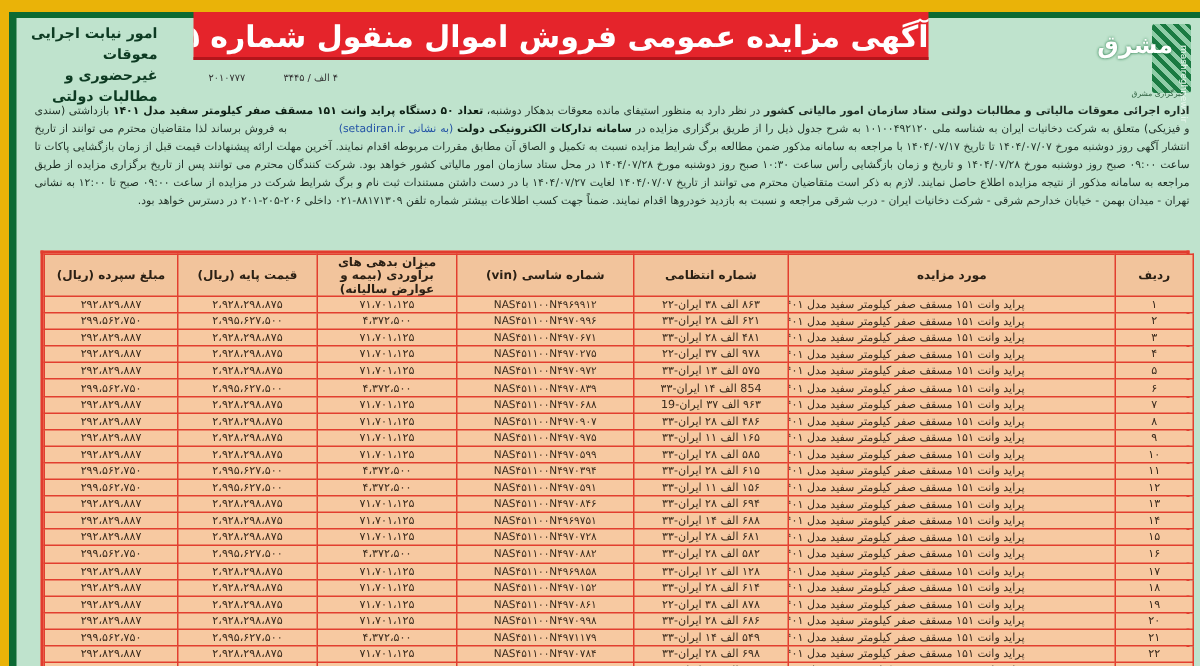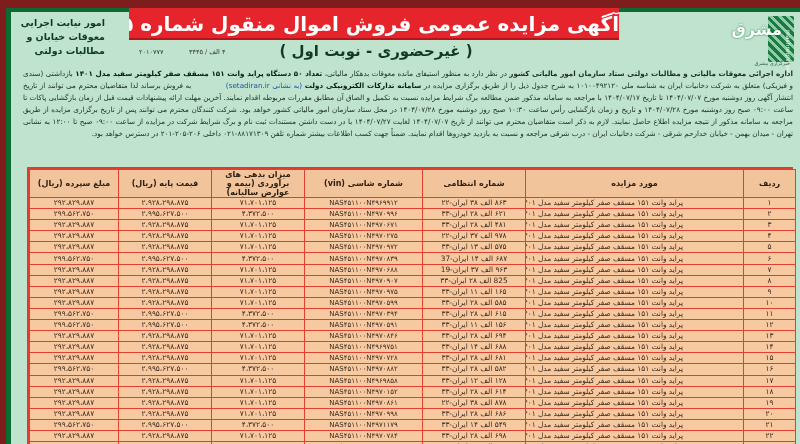--- a/index.html
+++ b/index.html
@@ -1,18 +1,18 @@
 <!DOCTYPE html>
 <html><head>
 <meta charset="utf-8">
 <style>
   * { box-sizing: border-box; margin: 0; padding: 0; }
   html, body { width: 800px; height: 444px; overflow: hidden; background: #ffffff; }
   body { font-family: "DejaVu Sans", sans-serif; position: relative; }
-  .page { position: absolute; left: 0; top: 0; width: 800px; height: 444px; background: #7f1d1d; }
+  .page { position: absolute; left: 0; top: 0; width: 800px; height: 444px; background: #eab308; }
   .frame { position: absolute; left: 6px; top: 8px; width: 794px; height: 436px; background: #bfe3cd; border-left: 5px solid #0c6a33; border-top: 4px solid #0c6a33; }
   .header { position: absolute; left: 0; top: 0; width: 789px; height: 52px; }
   .left-box { position: absolute; left: 6px; top: 4px; width: 92px; height: 46px; direction: rtl; text-align: right; font-weight: bold; font-size: 9.5px; line-height: 14px; color: #0d3a22; padding-right: 4px; }
   .title-banner { position: absolute; left: 118px; top: -4px; width: 490px; height: 32px; background: #e5242b; direction: rtl; text-align: center; color: #ffffff; font-weight: bold; font-size: 20px; line-height: 32px; border-bottom: 2px solid #b3151b; white-space: nowrap; overflow: hidden; }
   .ref-left { position: absolute; left: 128px; top: 36px; font-size: 6.5px; color: #333; direction: rtl; text-align: right; }
   .ref-right { position: absolute; left: 178px; top: 36px; font-size: 6.5px; color: #333; direction: rtl; }
   .subtitle { position: absolute; left: 200px; top: 30px; width: 330px; text-align: center; direction: rtl; font-weight: bold; font-size: 15px; color: #123a23; }
   .logo { position: absolute; right: 4px; top: 0; width: 52px; height: 56px; }
   .logo .pattern { position: absolute; right: 2px; top: 4px; width: 26px; height: 46px; background: repeating-linear-gradient(45deg, #1a7a42 0 3px, #8fcca7 3px 6px); border-radius: 2px; }
   .logo .mark { position: absolute; right: 14px; top: 8px; font-size: 16px; color: #ffffff; font-weight: bold; text-shadow: 0 0 2px #0c6a33; direction: rtl; }
@@ -31,41 +31,40 @@
 </style>
 </head>
 <body>
 
 <div class="page">
   <div class="frame">
 
     <div class="header">
       <div class="left-box">
         <div>امور نیابت اجرایی</div>
-        <div>معوقات خیابان و</div>
+        <div>معوقات غیرحضوری و</div>
         <div>مطالبات دولتی</div>
       </div>
 
       <div class="title-banner">آگهی مزایده عمومی فروش اموال منقول شماره ۳۴۵ - ۱۴۰۴</div>
 
       <div class="ref-right">۴ الف / ۳۴۴۵</div>
       <div class="ref-left">۲۰۱۰۷۷۷</div>
 
-      <div class="subtitle">( غیرحضوری - نوبت اول )</div>
 
       <div class="logo">
         <div class="pattern"></div>
         <div class="mark">مشرق</div>
         <div class="site">mashreghnews.ir</div>
         <div class="tagline">خبرگزاری مشرق</div>
       </div>
     </div>
 
     <div class="desc">
-      <span style="font-weight:bold">اداره اجرائی معوقات مالیاتی و مطالبات دولتی ستاد سازمان امور مالیاتی کشور</span><span> در نظر دارد به منظور استیفای مانده معوقات بدهکار مالیاتی، </span><b>تعداد ۵۰ دستگاه پراید وانت ۱۵۱ مسقف صفر کیلومتر سفید مدل ۱۴۰۱</b><span> بازداشتی (سندی و فیزیکی) متعلق به شرکت دخانیات ایران</span>
+      <span style="font-weight:bold">اداره اجرائی معوقات مالیاتی و مطالبات دولتی ستاد سازمان امور مالیاتی کشور</span><span> در نظر دارد به منظور استیفای مانده معوقات بدهکار دوشنبه، </span><b>تعداد ۵۰ دستگاه پراید وانت ۱۵۱ مسقف صفر کیلومتر سفید مدل ۱۴۰۱</b><span> بازداشتی (سندی و فیزیکی) متعلق به شرکت دخانیات ایران</span>
       <span>به شناسه ملی ۱۰۱۰۰۴۹۲۱۲۰ به شرح جدول ذیل را از طریق برگزاری مزایده در </span><b>سامانه تدارکات الکترونیکی دولت</b><span class="link"> (به نشانی setadiran.ir) </span><span>به فروش برساند لذا متقاضیان محترم می توانند از تاریخ انتشار آگهی روز دوشنبه مورخ ۱۴۰۴/۰۷/۰۷ تا تاریخ ۱۴۰۴/۰۷/۱۷ با مراجعه</span>
       <span>به سامانه مذکور ضمن مطالعه برگ شرایط مزایده نسبت به تکمیل و الصاق آن مطابق مقررات مربوطه اقدام نمایند. آخرین مهلت ارائه پیشنهادات قیمت قبل از زمان بازگشایی پاکات تا ساعت ۰۹:۰۰ صبح روز دوشنبه مورخ ۱۴۰۴/۰۷/۲۸ و تاریخ و زمان بازگشایی رأس ساعت</span>
       <span>۱۰:۳۰ صبح روز دوشنبه مورخ ۱۴۰۴/۰۷/۲۸ در محل ستاد سازمان امور مالیاتی کشور خواهد بود. شرکت کنندگان محترم می توانند پس از تاریخ برگزاری مزایده از طریق مراجعه به سامانه مذکور از نتیجه مزایده اطلاع حاصل نمایند. لازم به ذکر است متقاضیان محترم می توانند</span>
       <span>از تاریخ ۱۴۰۴/۰۷/۰۷ لغایت ۱۴۰۴/۰۷/۲۷ با در دست داشتن مستندات ثبت نام و برگ شرایط شرکت در مزایده از ساعت ۰۹:۰۰ صبح تا ۱۲:۰۰ به نشانی تهران - میدان بهمن - خیابان خدارحم شرقی - شرکت دخانیات ایران - درب شرقی مراجعه و نسبت به بازدید خودروها</span>
       <span>اقدام نمایند. ضمناً جهت کسب اطلاعات بیشتر شماره تلفن ۸۸۱۷۱۳۰۹-۰۲۱ داخلی ۲۰۶-۲۰۵-۲۰۱ در دسترس خواهد بود.</span>
     </div>
 
     <div class="table-wrap">
       <table>
         <colgroup>
@@ -130,39 +129,39 @@
               <td class="item">پراید وانت ۱۵۱ مسقف صفر کیلومتر سفید مدل ۱۴۰۱</td>
               <td>۵۷۵ الف ۱۳ ایران-۳۳</td>
               <td class="vin">NAS۴۵۱۱۰۰N۴۹۷۰۹۷۲</td>
               <td>۷۱،۷۰۱،۱۲۵</td>
               <td>۲،۹۲۸،۲۹۸،۸۷۵</td>
               <td>۲۹۲،۸۲۹،۸۸۷</td>
             </tr>
             <tr>
               <td>۶</td>
               <td class="item">پراید وانت ۱۵۱ مسقف صفر کیلومتر سفید مدل ۱۴۰۱</td>
-              <td>۶۸۷ الف ۱۴ ایران-37</td>
+              <td>854 الف ۱۴ ایران-۳۳</td>
               <td class="vin">NAS۴۵۱۱۰۰N۴۹۷۰۸۳۹</td>
               <td>۴،۳۷۲،۵۰۰</td>
               <td>۲،۹۹۵،۶۲۷،۵۰۰</td>
               <td>۲۹۹،۵۶۲،۷۵۰</td>
             </tr>
             <tr>
               <td>۷</td>
               <td class="item">پراید وانت ۱۵۱ مسقف صفر کیلومتر سفید مدل ۱۴۰۱</td>
               <td>۹۶۳ الف ۳۷ ایران-19</td>
               <td class="vin">NAS۴۵۱۱۰۰N۴۹۷۰۶۸۸</td>
               <td>۷۱،۷۰۱،۱۲۵</td>
               <td>۲،۹۲۸،۲۹۸،۸۷۵</td>
               <td>۲۹۲،۸۲۹،۸۸۷</td>
             </tr>
             <tr>
               <td>۸</td>
               <td class="item">پراید وانت ۱۵۱ مسقف صفر کیلومتر سفید مدل ۱۴۰۱</td>
-              <td>825 الف ۲۸ ایران-۳۳</td>
+              <td>۴۸۶ الف ۲۸ ایران-۳۳</td>
               <td class="vin">NAS۴۵۱۱۰۰N۴۹۷۰۹۰۷</td>
               <td>۷۱،۷۰۱،۱۲۵</td>
               <td>۲،۹۲۸،۲۹۸،۸۷۵</td>
               <td>۲۹۲،۸۲۹،۸۸۷</td>
             </tr>
             <tr>
               <td>۹</td>
               <td class="item">پراید وانت ۱۵۱ مسقف صفر کیلومتر سفید مدل ۱۴۰۱</td>
               <td>۱۶۵ الف ۱۱ ایران-۳۳</td>
               <td class="vin">NAS۴۵۱۱۰۰N۴۹۷۰۹۷۵</td>

